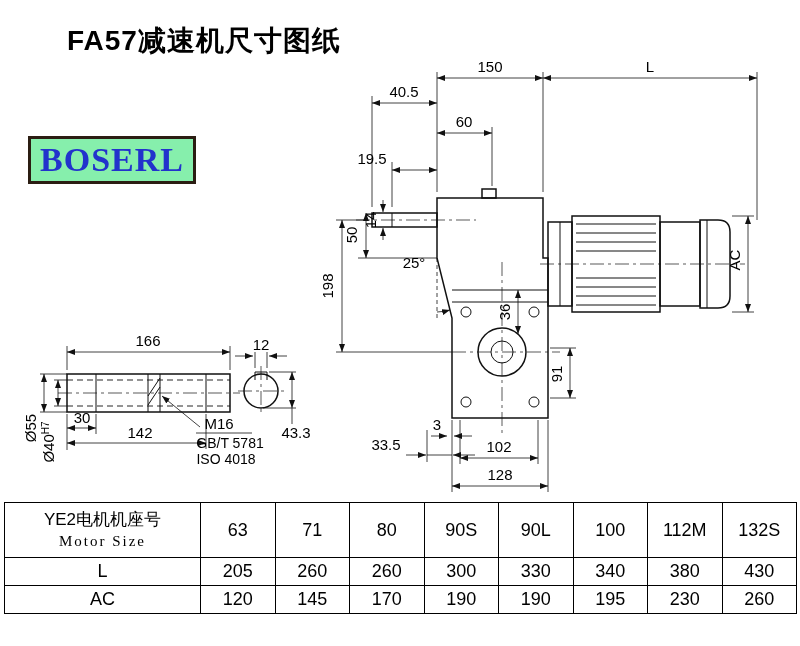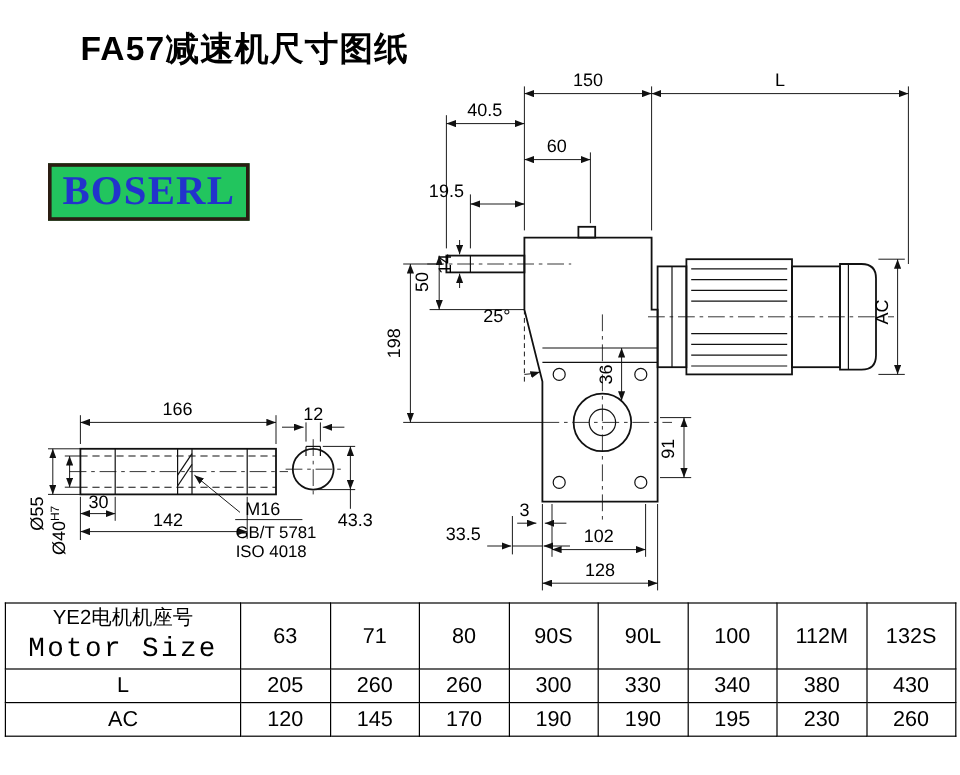--- a/index.html
+++ b/index.html
@@ -1,41 +1,41 @@
 <!DOCTYPE html>
 <html><head>
 <meta charset="utf-8">
 <style>
   html,body{margin:0;padding:0;background:#fff;}
   .sheet{position:relative;width:800px;height:646px;background:#fff;overflow:hidden;
          font-family:"Liberation Sans",sans-serif;color:#000;}
   .title{position:absolute;left:55px;top:10px;margin:12px;font-size:28px;font-weight:bold;
          letter-spacing:1px;font-family:"Liberation Sans",sans-serif;}
-  .logo{position:absolute;left:40px;top:136px;width:162px;height:42px;border:3px solid #2b1d12;
-        display:flex;align-items:center;justify-content:center;background:#22c55e;}
+  .logo{position:absolute;left:28px;top:136px;width:162px;height:42px;border:3px solid #2b1d12;
+        display:flex;align-items:center;justify-content:center;background:#86efac;}
   .logo span{font-family:"Liberation Serif",serif;font-weight:bold;font-size:34px;
         color:#2233cc;letter-spacing:1px;line-height:1;}
   svg{position:absolute;left:0;top:0;}
   .ol{stroke:#111;stroke-width:1.5;fill:none;}
   .olt{stroke:#111;stroke-width:1;fill:none;}
   .dim{stroke:#111;stroke-width:0.8;fill:none;}
   .cl{stroke:#111;stroke-width:0.7;fill:none;stroke-dasharray:14 4 3 4;}
   .hid{stroke:#111;stroke-width:0.9;fill:none;stroke-dasharray:6 4;}
   text.dimlab{font-family:"Liberation Sans",sans-serif;font-size:15px;fill:#000;text-anchor:middle;}
   text.small{font-size:14px;}
   
   table.dimtable{position:absolute;left:4px;top:502px;width:792px;border-collapse:collapse;
         table-layout:fixed;font-family:"Liberation Sans",sans-serif;}
   table.dimtable td{border:1px solid #000;text-align:center;vertical-align:middle;
         padding:0;font-size:18px;}
   tr.hdr td{height:54px;}
   tr.row td{height:27px;}
   td.namecell{text-align:left;padding-left:10px;margin-top:28px;}
   td.namecell .cn{font-size:17px;line-height:1.4;}
-  td.namecell .en{font-family:Liberation Mono, monospace;font-size:23px;letter-spacing:2px;line-height:1.3;}
+  td.namecell .en{font-family:Liberation Serif, serif;font-size:15px;letter-spacing:2px;line-height:1.3;}
 </style>
 </head>
 <body>
 
 <div class="sheet">
 
   <svg width="800" height="500" viewBox="0 0 800 500">
     <defs>
       <marker id="ar" viewBox="0 0 8 6" refX="8" refY="3" markerWidth="8" markerHeight="6" markerUnits="userSpaceOnUse" orient="auto-start-reverse">
         <path d="M0,0 L8,3 L0,6 Z" fill="#111"></path>

